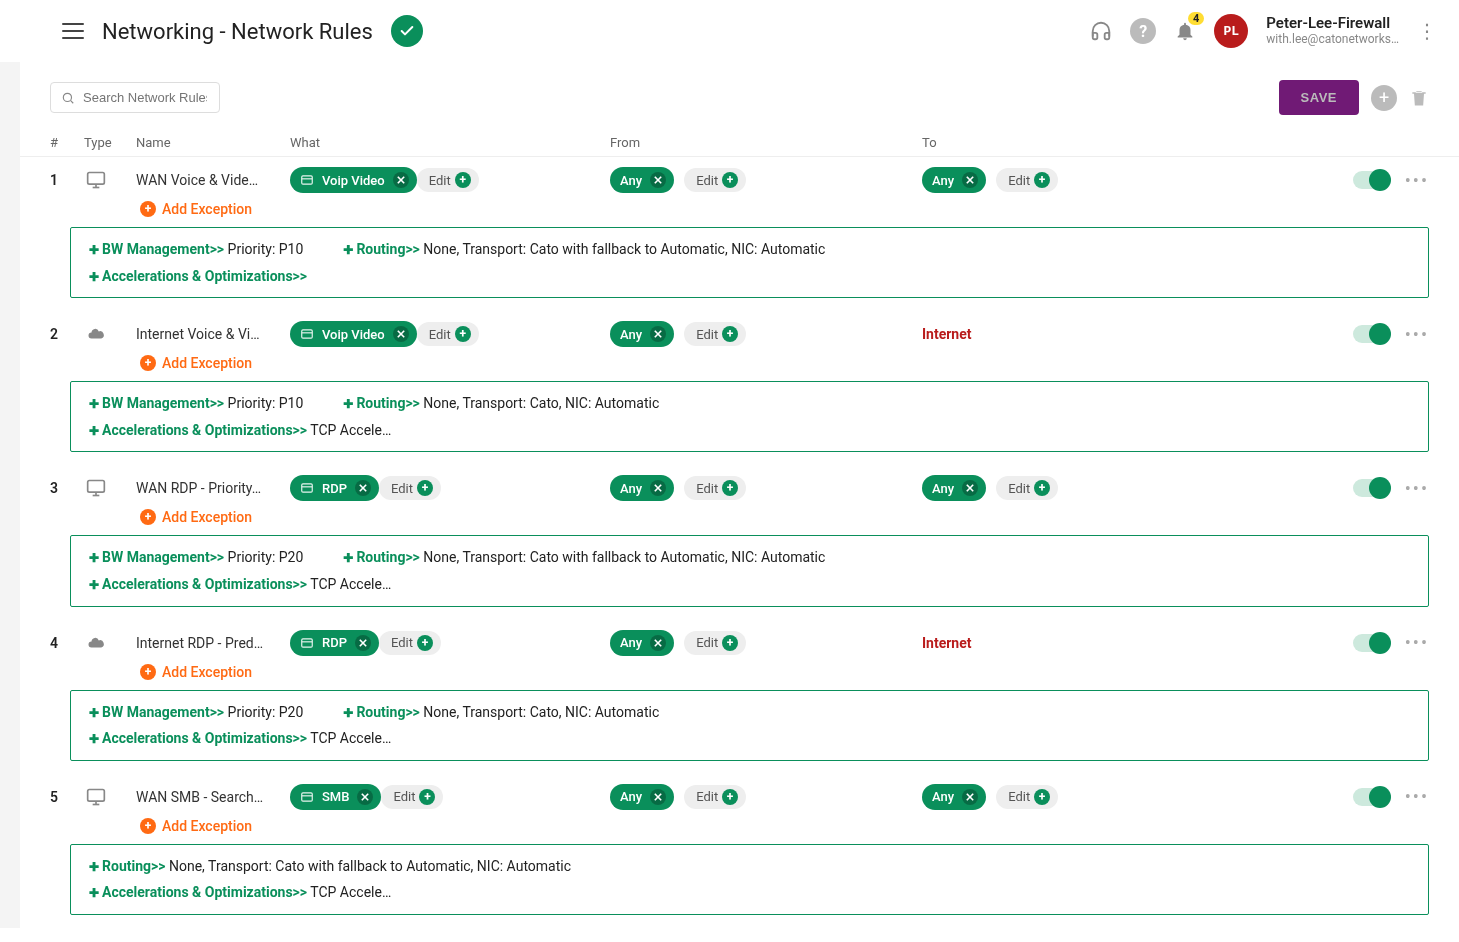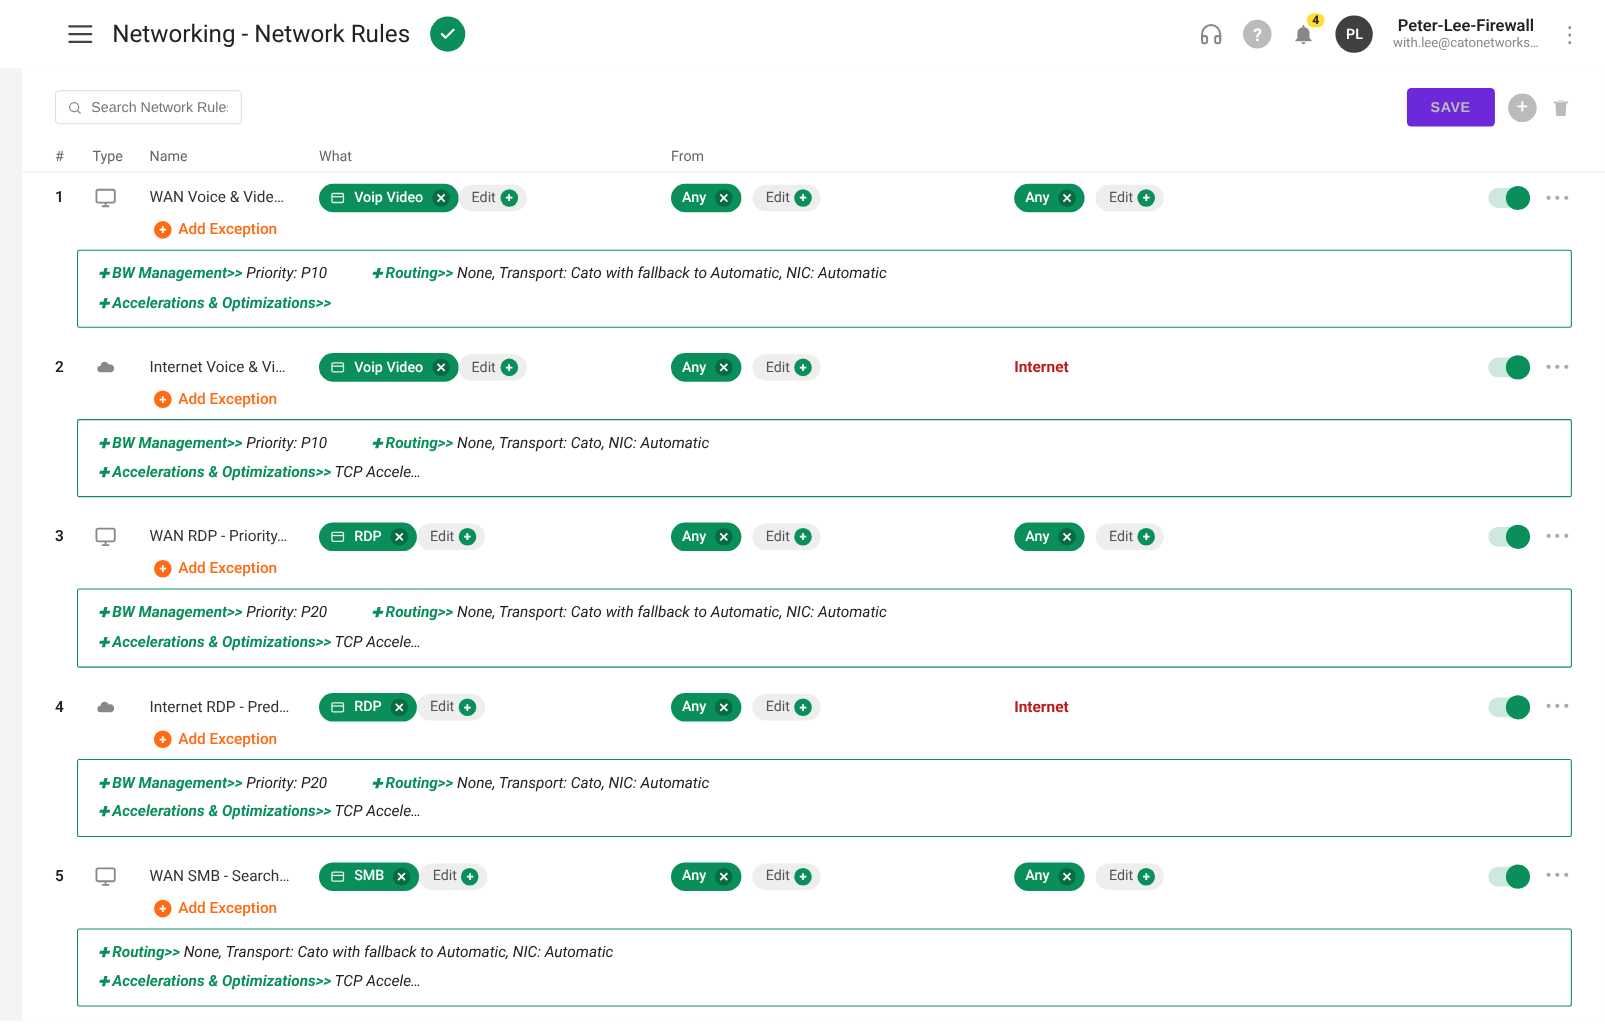--- a/index.html
+++ b/index.html
@@ -6,31 +6,31 @@
   html,body { margin:0; padding:0; font-family: -apple-system, BlinkMacSystemFont, "Segoe UI", Roboto, Helvetica, Arial, sans-serif; font-size:14px; color:#333; background:#fff; }
   .topbar { display:flex; align-items:center; padding:14px 22px; gap:18px;margin-left:40px; }
   .hamburger { width:22px; height:16px; cursor:pointer; display:flex; flex-direction:column; justify-content:space-between;}
   .hamburger span{height:2px;background:#444;border-radius:1px;}
   .page-title{font-size:22px;font-weight:400;color:#222;flex:0 0 auto;}
   .checkmark-circle{width:32px;height:32px;border-radius:50%;background:#0a8f5b;display:flex;align-items:center;justify-content:center;color:#fff;}
   .topbar-spacer{flex:1;}
   .topbar-icon{width:22px;height:22px;color:#888;display:flex;align-items:center;justify-content:center;position:relative;}
   .help-circle{width:26px;height:26px;border-radius:50%;background:#bbb;color:#fff;display:flex;align-items:center;justify-content:center;font-weight:bold;font-size:16px;}
   .notif-badge{position:absolute;top:-8px;right:-8px;background:#ffdd33;color:#222;border-radius:9px;padding:0 5px;font-size:11px;font-weight:bold;min-width:16px;text-align:center;}
-  .avatar{width:34px;height:34px;border-radius:50%;background:#404040;color:#fff;display:flex;align-items:center;justify-content:center;font-weight:600;font-size:13px;}
-  .userbox{line-height:1.15;text-align:center;}
+  .avatar{width:34px;height:34px;border-radius:50%;background:#b91c1c;color:#fff;display:flex;align-items:center;justify-content:center;font-weight:600;font-size:13px;font-family:Liberation Mono, monospace;}
+  .userbox{line-height:1.15;}
   .userbox .uname{font-weight:600;font-size:15px;color:#222;}
   .userbox .uemail{font-size:12px;color:#888;max-width:155px;overflow:hidden;text-overflow:ellipsis;white-space:nowrap;}
   .more-vert{font-size:20px;color:#888;cursor:pointer;}
   .panel-bg{background:#f4f4f4;padding:0 0 0 20px;}
   .panel{background:#fff;padding:18px 0 0 0;}
   .toolbar{display:flex;align-items:center;padding:0 30px 14px 30px;gap:12px;}
   .search-wrap{display:flex;align-items:center;border:1px solid #ddd;border-radius:4px;padding:6px 10px;width:170px;gap:6px;}
   .search-wrap input{border:none;outline:none;font-size:13px;flex:1;min-width:0;background:transparent;}
-  .save-btn{background:#6d28d9;border:none;color:#bbb;font-weight:700;font-size:13px;padding:10px 22px;border-radius:4px;letter-spacing:0.5px;}
+  .save-btn{background:#701a75;border:none;color:#bbb;font-weight:700;font-size:13px;padding:10px 22px;border-radius:4px;letter-spacing:0.5px;}
   .circle-btn{width:26px;height:26px;border-radius:50%;background:#bbb;color:#fff;display:flex;align-items:center;justify-content:center;font-size:18px;}
   .trash-btn{color:#bbb;}
   .table-head{display:flex;padding:6px 30px 6px 30px;font-size:13px;color:#666;border-bottom:1px solid #eee;}
   .col-idx{flex:0 0 34px;}
   .col-type{flex:0 0 52px;}
   .col-name{flex:0 0 154px;}
   .col-what{flex:0 0 320px;}
   .col-from{flex:0 0 312px;}
   .col-to{flex:1;}
   .rule{border-bottom:1px solid transparent;}
@@ -46,21 +46,21 @@
   .chip .close-ic{width:16px;height:16px;border-radius:50%;background:rgba(0,0,0,0.25);display:flex;align-items:center;justify-content:center;}
   .edit-pill{background:#eee;color:#555;border-radius:14px;padding:4px 8px 4px 12px;display:inline-flex;align-items:center;gap:4px;font-size:13px;}
   .edit-pill .plus-ic{width:16px;height:16px;border-radius:50%;background:#0a8f5b;color:#fff;display:flex;align-items:center;justify-content:center;font-size:12px;font-weight:bold;}
   .to-text{font-weight:700;color:#b91c1c;}
   .actions{flex:0 0 90px;display:flex;align-items:center;gap:16px;justify-content:flex-end;}
   .toggle{width:36px;height:18px;background:#cde9dd;border-radius:10px;position:relative;}
   .toggle::after{content:"";position:absolute;right:-2px;top:-2px;width:22px;height:22px;border-radius:50%;background:#0a8f5b;}
   .dots{color:#aaa;font-size:18px;letter-spacing:2px;}
   .add-exc{padding:8px 0 10px 120px;display:flex;align-items:center;gap:6px;color:#ff6a13;font-weight:500;font-size:14px;}
   .add-exc .plus-circ{width:16px;height:16px;border-radius:50%;background:#ff6a13;color:#fff;display:inline-flex;align-items:center;justify-content:center;font-size:12px;font-weight:bold;}
-  .subpanel{margin:0 30px 12px 50px;border:1px solid #0a8f5b;border-radius:2px;padding:8px 10px 8px 18px;font-size:14px;line-height:1.9;color:#222;font-style:italic;}
+  .subpanel{margin:0 30px 12px 50px;border:1px solid #0a8f5b;border-radius:2px;padding:8px 10px 8px 18px;font-size:14px;line-height:1.9;color:#222;}
   .sublink{color:#0a8f5b;font-weight:700;cursor:pointer;}
   .sublink::before{content:"✚ ";font-size:12px;}
   .sub-row{display:flex;gap:40px;flex-wrap:wrap;}
   svg{display:block;}
 </style>
 </head>
 <body>
 
 <div class="topbar">
   <div class="hamburger">
@@ -116,20 +116,21 @@
           </svg>
     </div>
   </div>
 
   <div class="table-head">
     <div class="col-idx">#</div>
     <div class="col-type">Type</div>
     <div class="col-name">Name</div>
     <div class="col-what">What</div>
     <div class="col-from">From</div>
+    <div class="col-to">To</div>
   </div>
 
   <div id="rules-container">
   <div class="rule">
     <div class="rule-main">
       <div class="idx">1</div>
       <div class="type-ic">
   <svg width="24" height="20" viewBox="0 0 24 24" fill="none" stroke="#888" stroke-width="2">
                 <rect x="2" y="3" width="20" height="14" rx="2"></rect>
                 <line x1="8" y1="21" x2="16" y2="21"></line>

